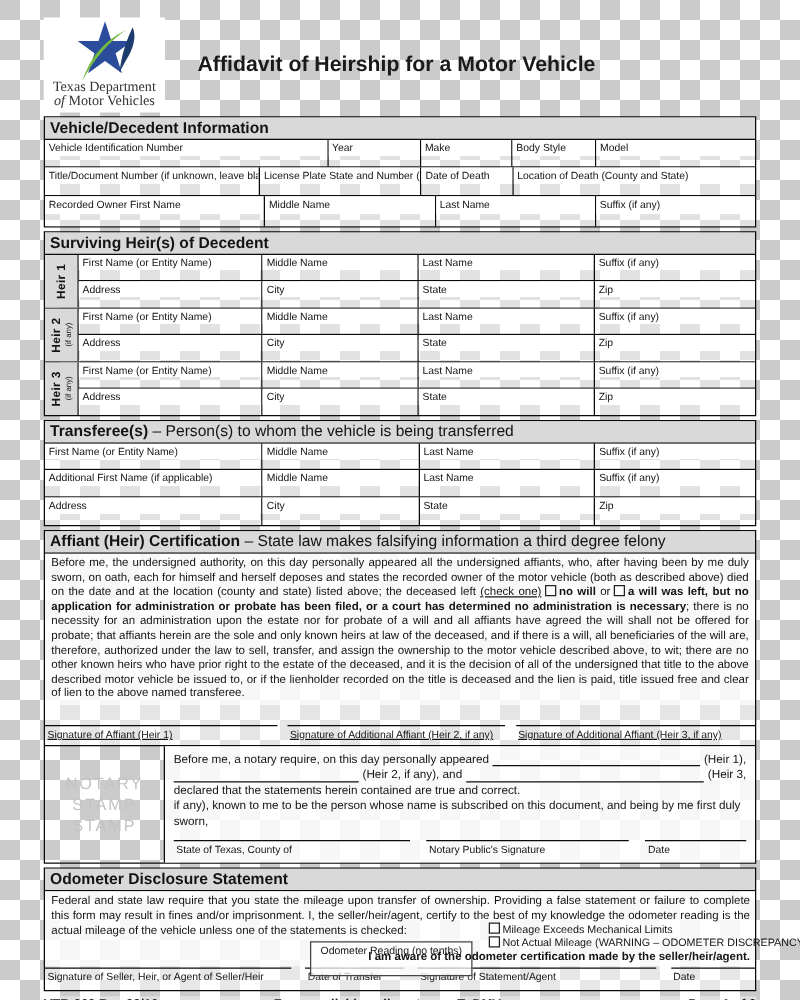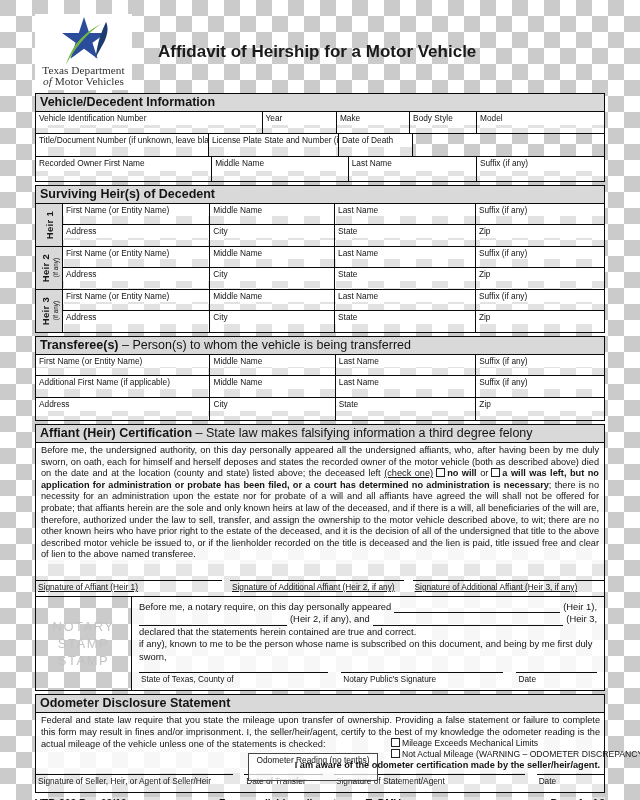--- a/index.html
+++ b/index.html
@@ -111,20 +111,23 @@
       </div>
       <div class="frow h22">
         <div class="fcell" style="width:30.3%">
             <div class="lbl">Title/Document Number (if unknown, leave blank)</div>
           </div>
         <div class="fcell" style="width:22.7%">
             <div class="lbl">License Plate State and Number (if any)</div>
           </div>
         <div class="fcell" style="width:12.8%">
             <div class="lbl">Date of Death</div>
+          </div>
+        <div class="fcell lastc" style="width:34.2%">
+            <div class="lbl">Location of Death (County and State)</div>
           </div>
       </div>
       <div class="frow h24 last">
         <div class="fcell" style="width:31%">
             <div class="lbl">Recorded Owner First Name</div>
           </div>
         <div class="fcell" style="width:24%">
             <div class="lbl">Middle Name</div>
           </div>
         <div class="fcell" style="width:22.5%">

